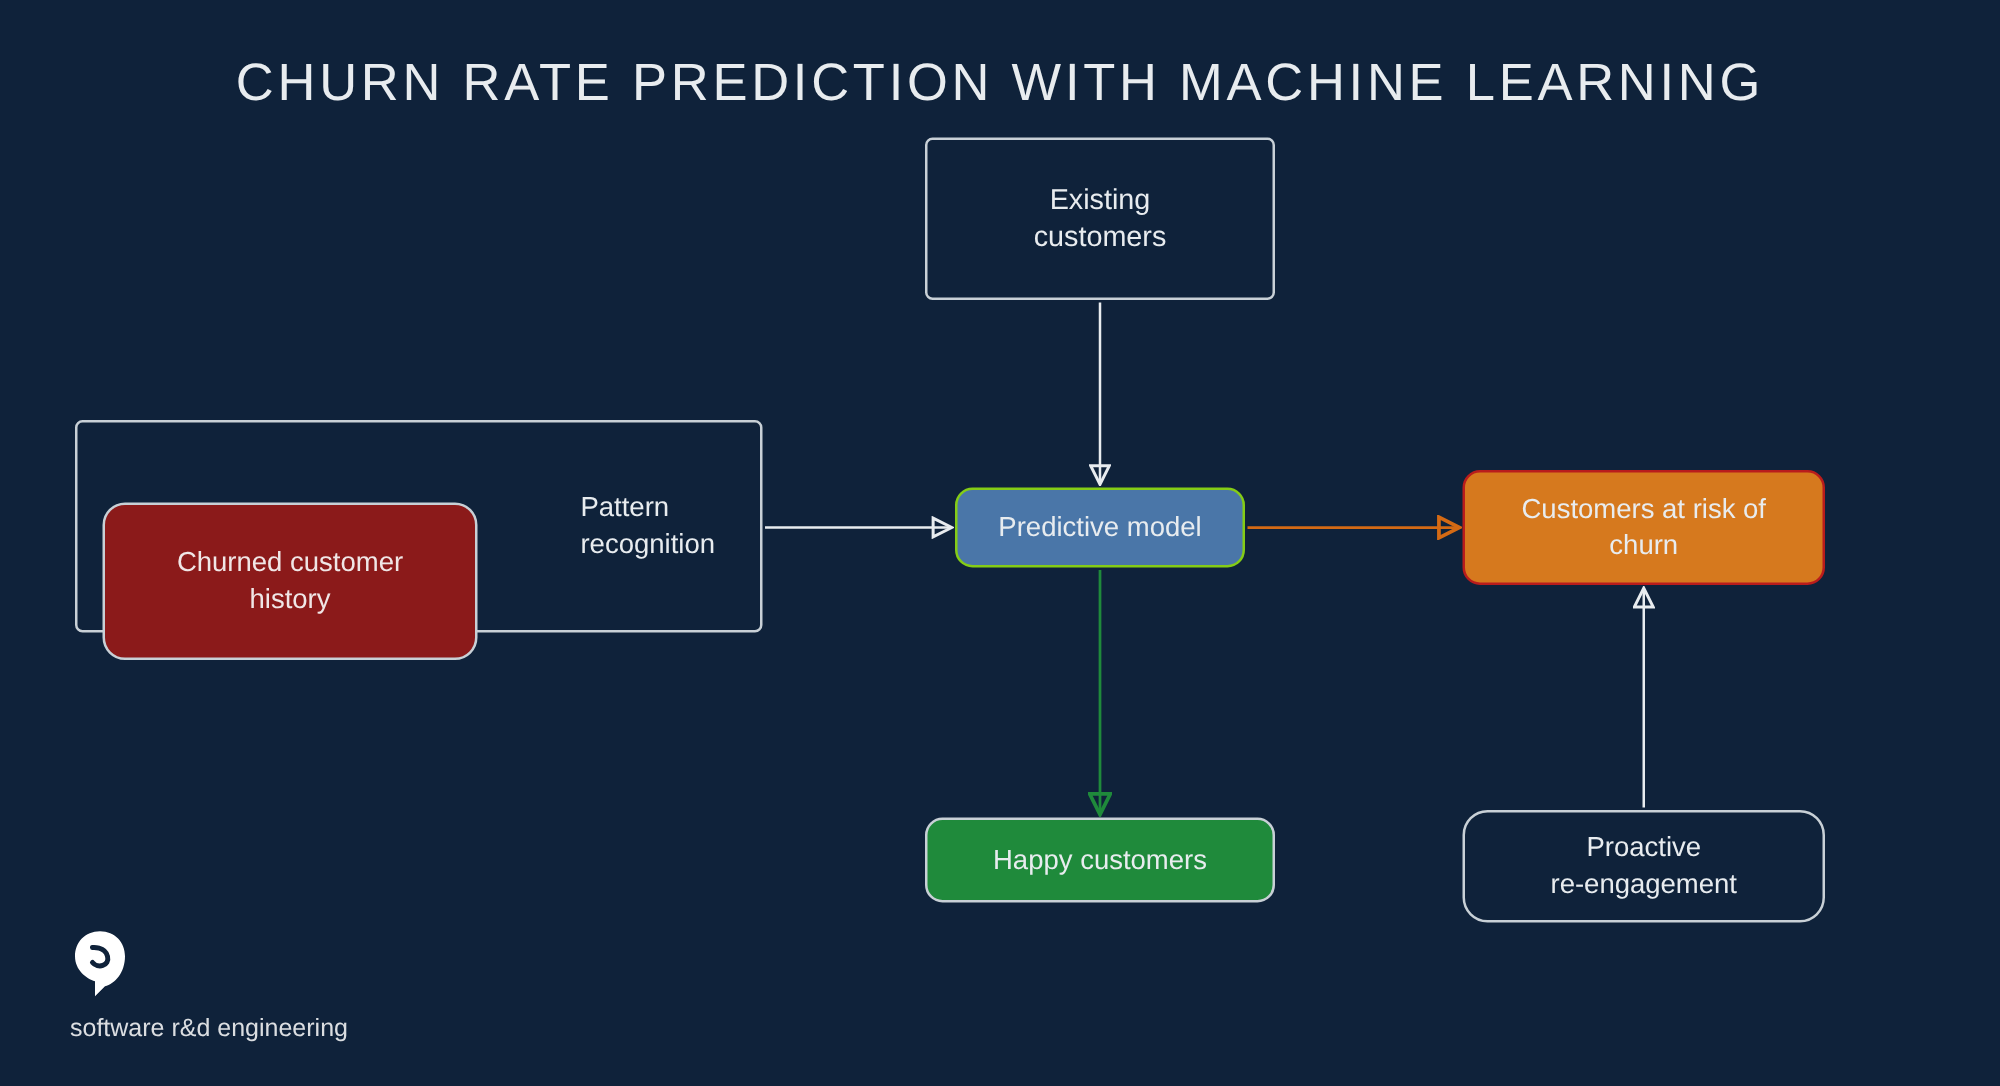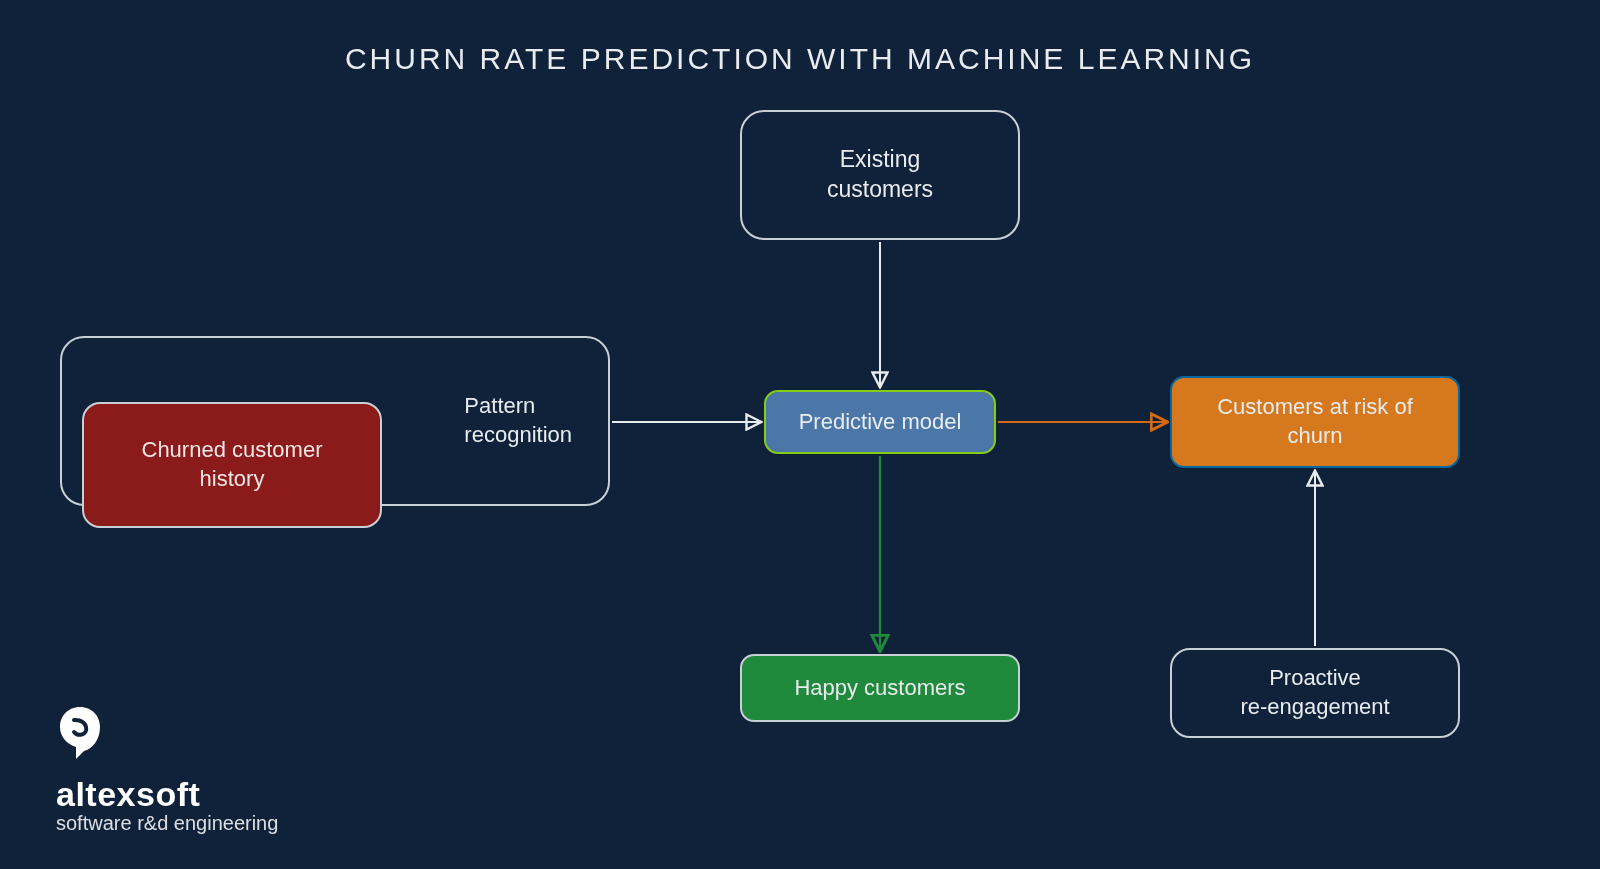--- a/index.html
+++ b/index.html
@@ -12,57 +12,57 @@
     color: #e8ecef;
     overflow: hidden;
     position: relative;
   }
   .title {
     position: absolute;
     top: 42px;
     left: 0;
     right: 0;
     text-align: center;
-    font-size: 30px;
+    font-size: 42px;
     letter-spacing: 3px;
     font-weight: 300;
   }
   .node {
     position: absolute;
     border-radius: 18px;
     display: flex;
     align-items: center;
     justify-content: center;
     text-align: center;
     line-height: 1.3;
     box-sizing: border-box;
     padding: 8px 14px;
   }
   .outline {
     border: 2px solid #c8d0d6;
     background: transparent;
   }
-  .big-round { border-radius: 24px; }
+  .big-round { border-radius: 6px; }
   .red-fill {
     background: #8b1a1a;
     border: 2px solid #c8d0d6;
     color: #f0e6e6;
     margin-top: 44px;
   }
   .blue-fill {
     background: #4a76a8;
     border: 2px solid #84cc16;
   }
   .green-fill {
     background: #1f8a3b;
     border: 2px solid #c8d0d6;
   }
   .orange-fill {
     background: #d6791e;
-    border: 2px solid #0369a1;
+    border: 2px solid #b91c1c;
   }
   .txt22 { font-size: 22px; }
   .txt23 { font-size: 23px; }
   .brand {
     position: absolute;
     left: 56px;
     bottom: 34px;
     color: #ffffff;
   }
   .brand-name {
@@ -137,15 +137,14 @@
   <line x1="880" y1="456" x2="880" y2="650" stroke="#1f8a3b" stroke-width="2.2" marker-end="url(#arr-green)"></line>
 
   <line x1="1315" y1="646" x2="1315" y2="472" stroke="#e8ecef" stroke-width="2" marker-end="url(#arr-white)"></line>
 </svg>
 
 <div class="brand">
   <svg class="brand-icon" viewBox="0 0 48 60">
     <path d="M24 2 C12 2 4 11 4 22 C4 33 13 40 20 42 L20 54 L28 46 C36 44 44 35 44 22 C44 11 36 2 24 2 Z" fill="#ffffff"></path>
     <path d="M18 15 C18 15 28 14 30 22 C32 30 22 32 18 27" fill="none" stroke="#0f223a" stroke-width="4" stroke-linecap="round"></path>
   </svg>
-  <div class="brand-name">altexsoft</div>
   <div class="brand-sub">software r&amp;d engineering</div>
 </div>
 
 </body></html>

